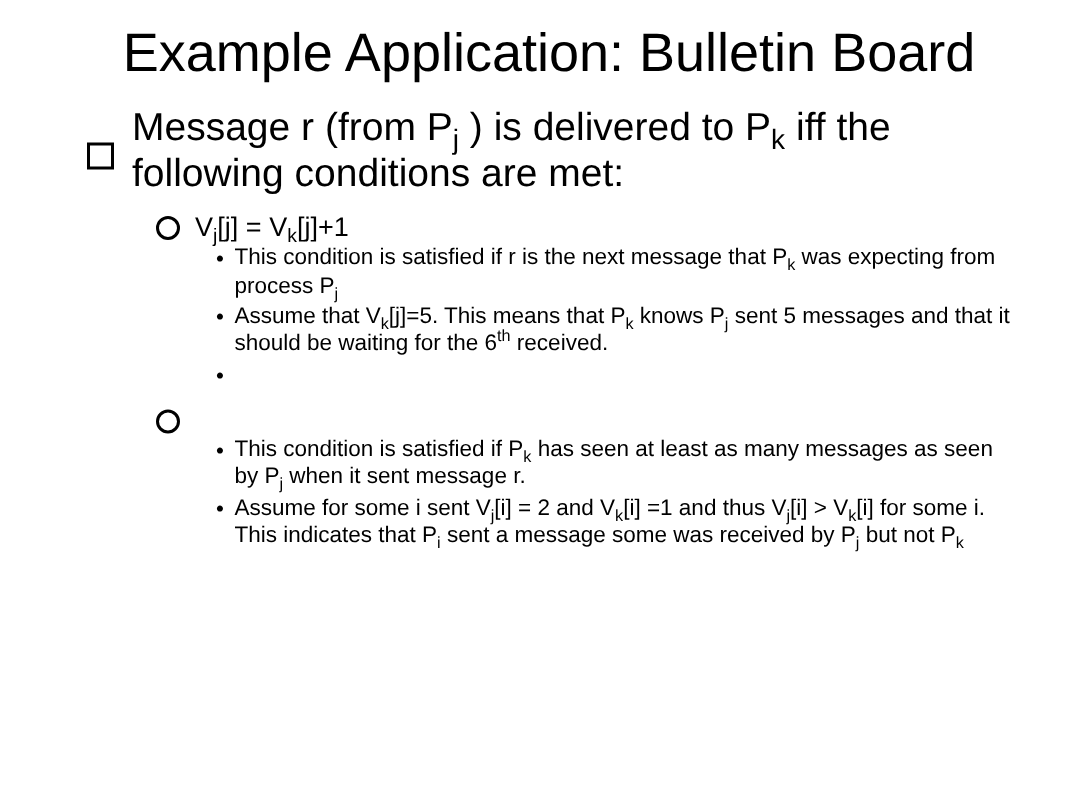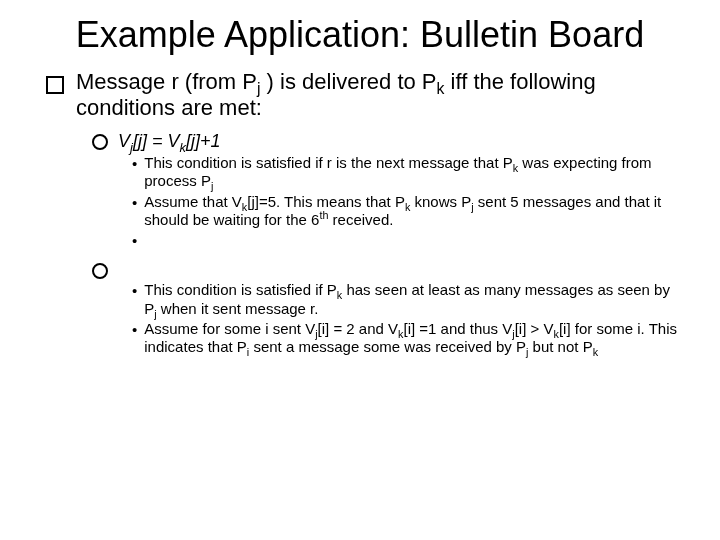--- a/index.html
+++ b/index.html
@@ -8,53 +8,52 @@
     width: 720px;
     height: 540px;
     background: #fff;
     font-family: "Comic Sans MS", "Comic Sans", cursive, sans-serif;
     color: #000;
   }
   .slide {
     box-sizing: border-box;
     width: 720px;
     height: 540px;
-    padding: 10px 40px 0 40px;
+    padding: 10px 40px 0 52px;
   }
   .title {
     font-size: 36px;
     text-align: center;
     line-height: 1.15;
     margin: 4px 0 14px 0;
     font-weight: normal;
   }
   .lvl1 {
     display: flex;
-    align-items: flex-start;
-    font-size: 22px;
+    align-items: center;
+    font-size: 26px;
     margin-left: 6px;
     line-height: 1.18;
   }
   .lvl1 .bullet {
     width: 14px;
     height: 14px;
     border: 2px solid #000;
     background: #fff;
     margin-top: 7px;
     margin-right: 12px;
     flex: 0 0 auto;
   }
   .lvl2 {
     display: flex;
     align-items: flex-start;
     font-size: 18px;
     margin-left: 52px;
     margin-top: 10px;
     line-height: 1.15;
-    font-style: italic;
   }
   .lvl2 .bullet {
     width: 12px;
     height: 12px;
     border: 2.3px solid #000;
     border-radius: 50%;
     background: #fff;
     margin-top: 3px;
     margin-right: 10px;
     flex: 0 0 auto;

